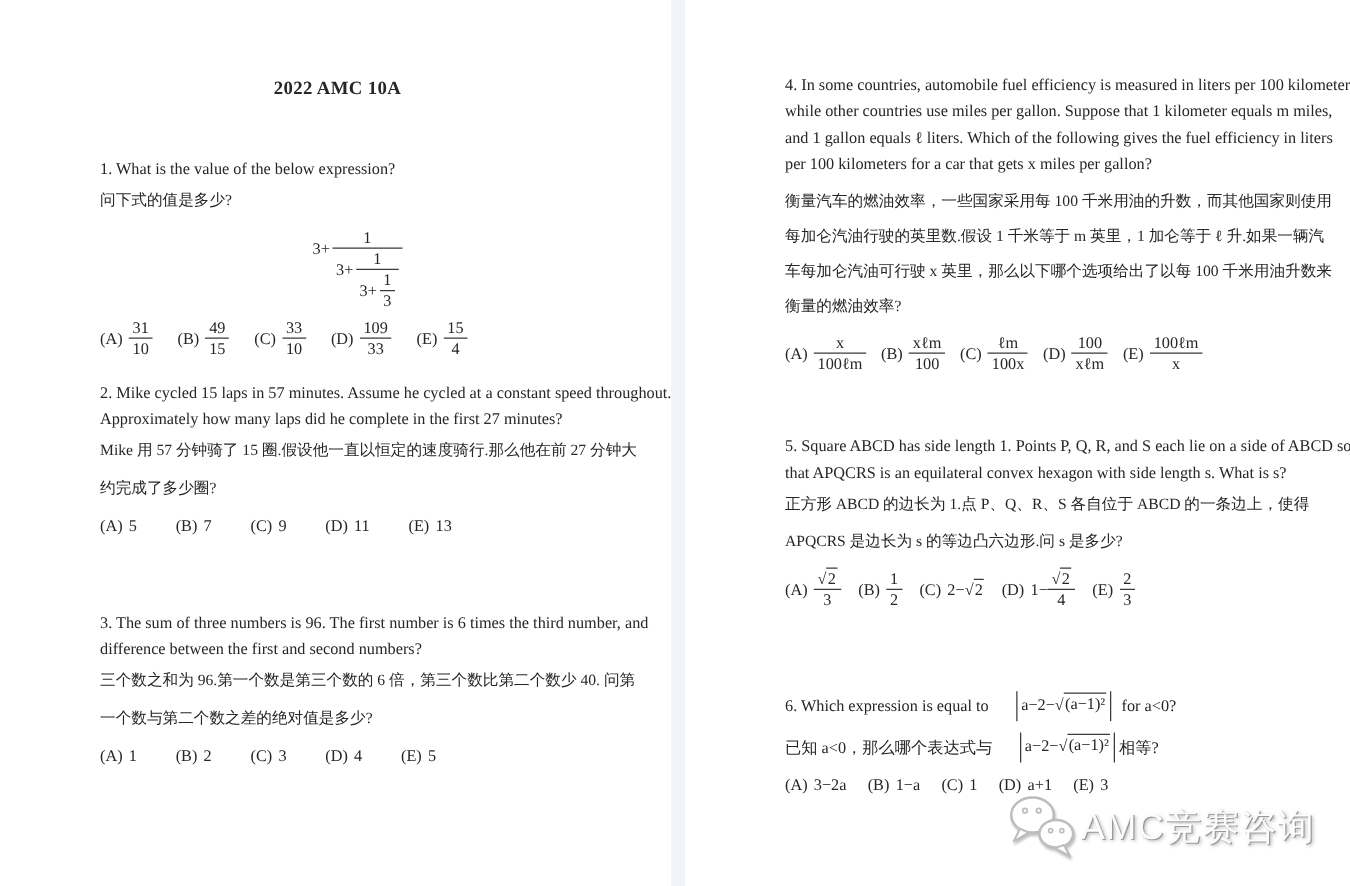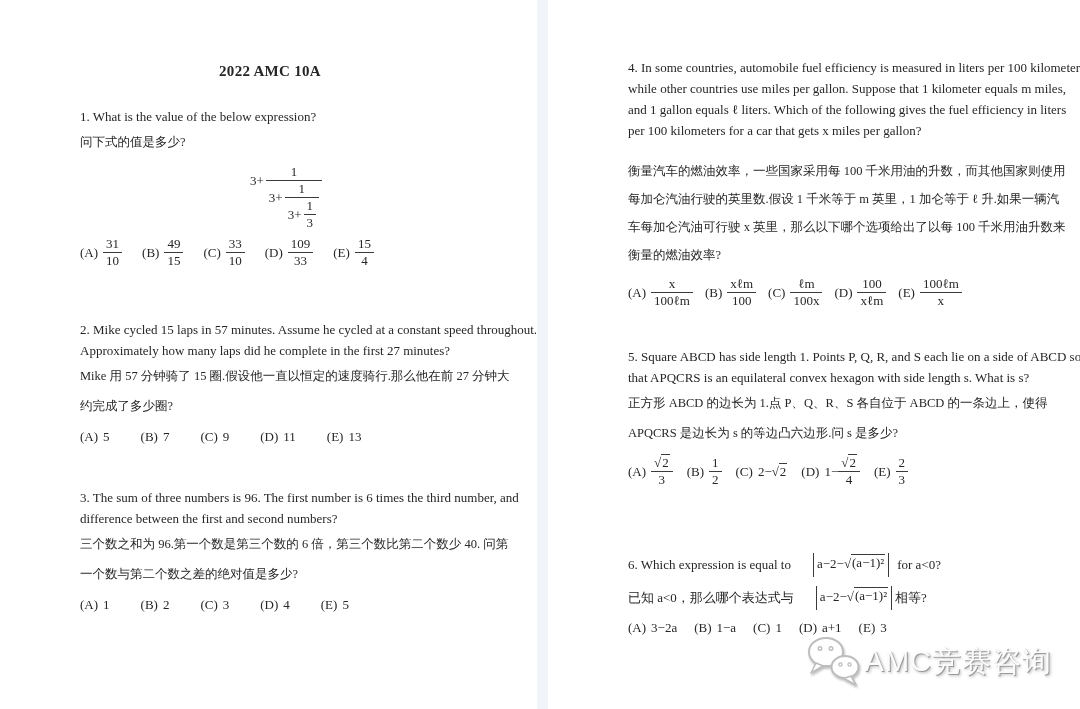--- a/index.html
+++ b/index.html
@@ -52,21 +52,21 @@
     text-shadow:1px 1px 0 #9a9a9a,2px 2px 3px #b8b8b8;
   }
   .wm-icon{filter:drop-shadow(1px 2px 1px #c0c0c0);}
 </style>
 </head>
 <body>
 
 <div class="page" id="page1">
   <div class="doc-title">2022 AMC 10A</div>
 
-  <div class="prob" style="top:106px">
+  <div class="prob" style="top:124px">
     <div class="en">1. What is the value of the below expression?</div>
     <div class="zh">问下式的值是多少?</div>
     <div class="expr-wrap">
       <span class="cfrow">
         <span class="pre">3+</span>
         <span class="fstack">
           <span class="nu">1</span>
           <span class="de">
             <span class="cfrow">
               <span class="pre">3+</span>
@@ -119,21 +119,21 @@
       <span class="opt">
         <span class="olab">(E)</span>
         <span class="fstack">
             <span class="nu">15</span>
             <span class="de">4</span>
           </span>
       </span>
     </div>
   </div>
 
-  <div class="prob" style="top:319px">
+  <div class="prob" style="top:303px">
     <div class="en">2. Mike cycled 15 laps in 57 minutes. Assume he cycled at a constant speed throughout.</div>
     <div class="en">Approximately how many laps did he complete in the first 27 minutes?</div>
     <div class="zh">Mike 用 57 分钟骑了 15 圈.假设他一直以恒定的速度骑行.那么他在前 27 分钟大</div>
     <div class="zh">约完成了多少圈?</div>
     <div class="optrow row-simple">
       <span class="opt">
           <span class="olab">(A)</span>
           <span>5</span>
         </span>
       <span class="opt">
@@ -187,21 +187,21 @@
 
 <div class="divider"></div>
 
 <div class="page" id="page2">
 
   <div class="prob" style="top:57px">
     <div class="en">4. In some countries, automobile fuel efficiency is measured in liters per 100 kilometers</div>
     <div class="en">while other countries use miles per gallon. Suppose that 1 kilometer equals m miles,</div>
     <div class="en">and 1 gallon equals ℓ liters. Which of the following gives the fuel efficiency in liters</div>
     <div class="en">per 100 kilometers for a car that gets x miles per gallon?</div>
-    <div style="margin-top:16px">
+    <div style="margin-top:6px">
       <div class="zh zh28">衡量汽车的燃油效率，一些国家采用每 100 千米用油的升数，而其他国家则使用</div>
       <div class="zh zh28">每加仑汽油行驶的英里数.假设 1 千米等于 m 英里，1 加仑等于 ℓ 升.如果一辆汽</div>
       <div class="zh zh28">车每加仑汽油可行驶 x 英里，那么以下哪个选项给出了以每 100 千米用油升数来</div>
       <div class="zh zh28">衡量的燃油效率?</div>
     </div>
     <div class="optrow row-p4">
       <span class="opt">
         <span class="olab">(A)</span>
         <span class="fstack">
             <span class="nu">x</span>

